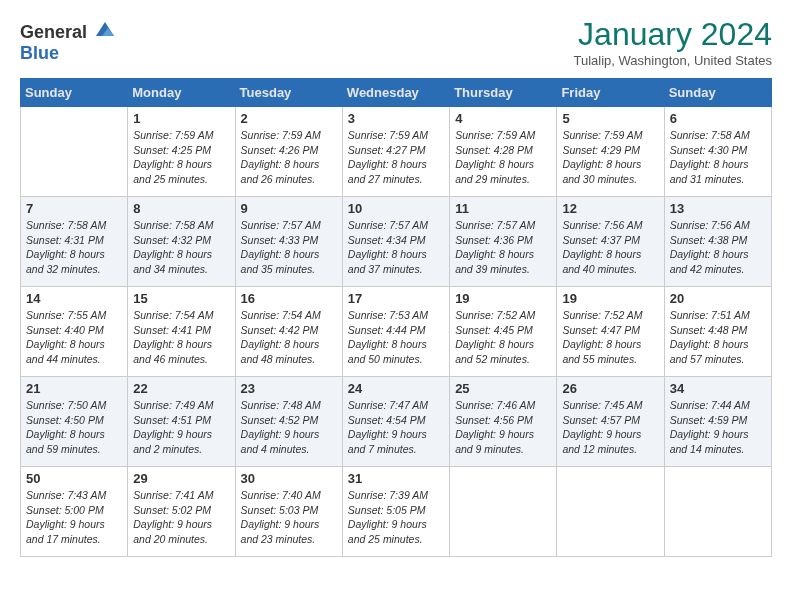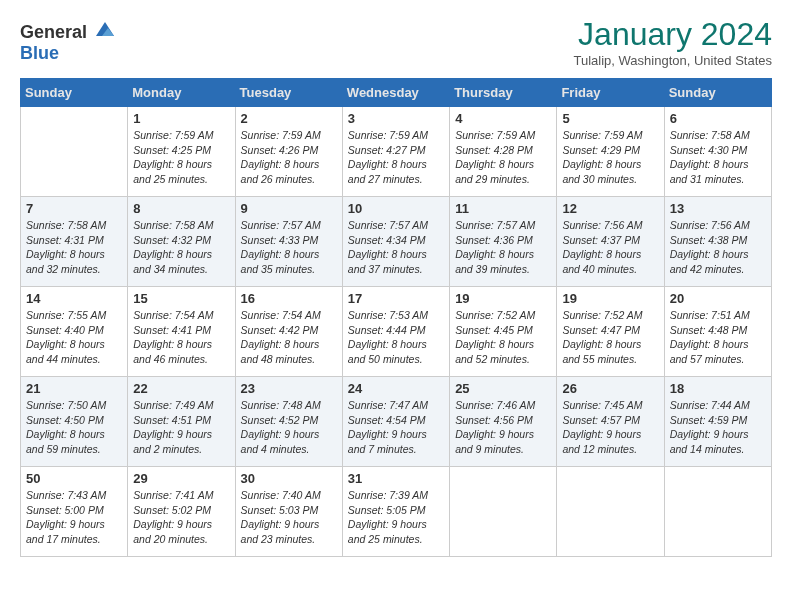--- a/index.html
+++ b/index.html
@@ -237,21 +237,21 @@
         </td>
         <td>
           <span class="day-number">25</span>
           <div class="cell-content">Sunrise: 7:46 AM<br>Sunset: 4:56 PM<br>Daylight: 9 hours and 9 minutes.</div>
         </td>
         <td>
           <span class="day-number">26</span>
           <div class="cell-content">Sunrise: 7:45 AM<br>Sunset: 4:57 PM<br>Daylight: 9 hours and 12 minutes.</div>
         </td>
         <td>
-          <span class="day-number">18</span>
+          <span class="day-number">34</span>
           <div class="cell-content">Sunrise: 7:44 AM<br>Sunset: 4:59 PM<br>Daylight: 9 hours and 14 minutes.</div>
         </td>
       </tr>
       <tr>
         <td>
           <span class="day-number">50</span>
           <div class="cell-content">Sunrise: 7:43 AM<br>Sunset: 5:00 PM<br>Daylight: 9 hours and 17 minutes.</div>
         </td>
         <td>
           <span class="day-number">29</span>

